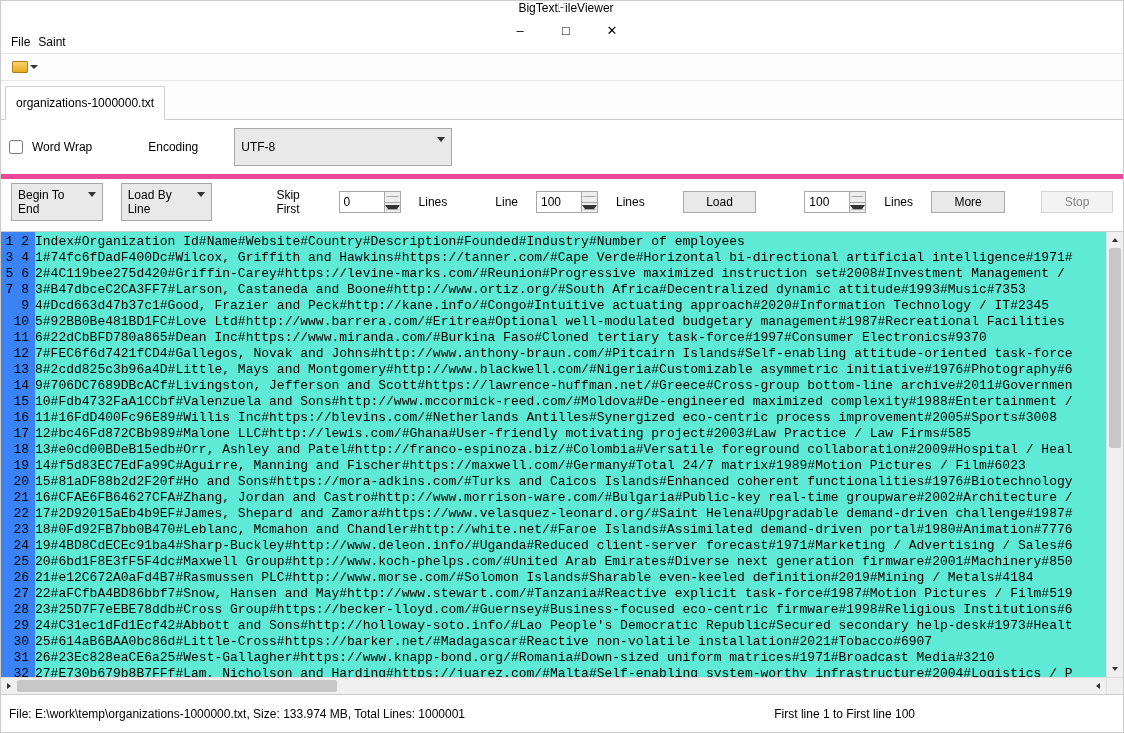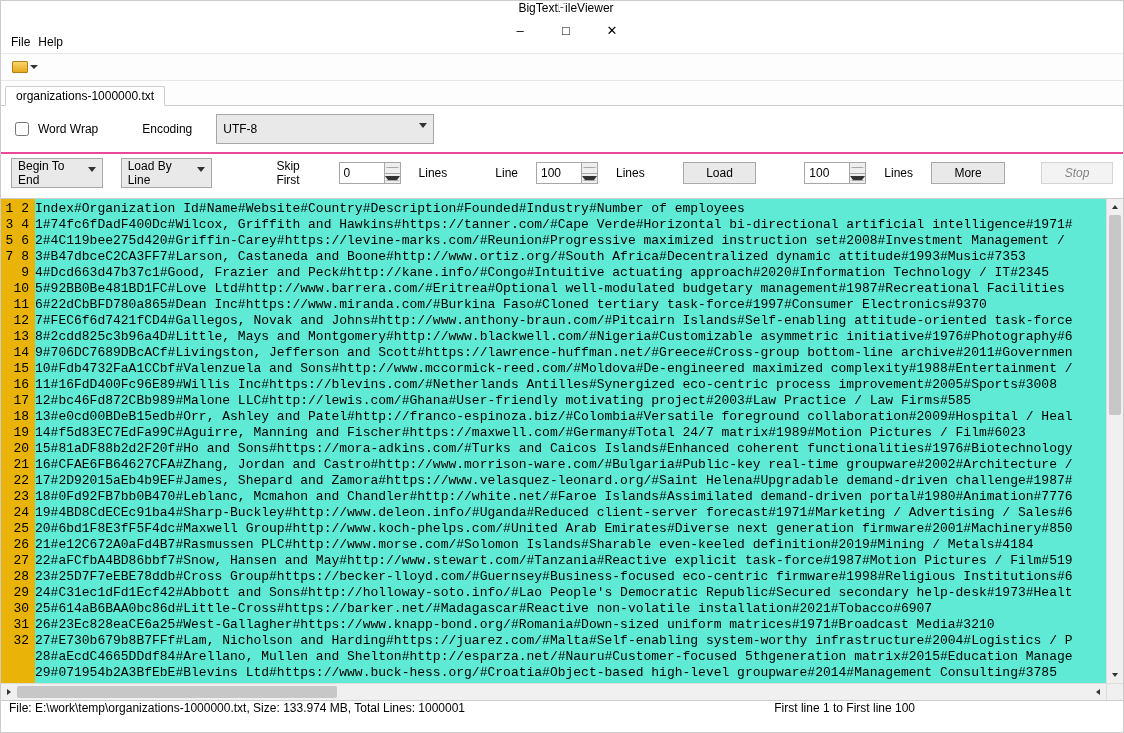--- a/index.html
+++ b/index.html
@@ -77,59 +77,59 @@
   .tabstrip {
     display:flex;
     padding: 4px 4px 0 4px;
     border-bottom:1px solid #ccc;
     background:#fdfdfd;
   }
   .tab {
     border:1px solid #ccc;
     border-bottom:1px solid #fff;
     background:#fff;
-    padding:2px 10px;
+    padding:9px 10px;
     font-size:12px;
     position:relative;
     top:1px;
     border-radius:2px 2px 0 0;
   }
   .controls-row {
     display:flex;
     align-items:center;
-    padding:8px 10px;
-    gap:24px;
-    border-bottom:2px solid #ec4899;
+    padding:8px 4px;
+    gap:36px;
+    border-bottom:5px solid #ec4899;
   }
   .controls-row2 {
     display:flex;
     align-items:center;
     padding:4px 10px 10px 10px;
     gap:18px;
   }
   label.chk { display:flex; align-items:center; gap:6px;}
   input[type=checkbox]{ width:14px;height:14px; }
   .lbl { color:#000; }
   select, .combo {
-    height:30px; border:1px solid #a7a7a7; background:#e9e9e9;
+    height:38px; border:1px solid #a7a7a7; background:#e9e9e9;
     padding:0 20px 0 6px; font-size:12px;
     appearance:none; position:relative; display:inline-flex; align-items:center;
   }
   .combo::after{
     content:""; position:absolute; right:6px; top:8px;
     width:0;height:0;border-left:4px solid transparent;border-right:4px solid transparent;border-top:5px solid #333;
   }
   .combo.wide{ width:218px; }
   .combo.med{ width:100px; }
   .btn {
     height:22px; border:1px solid #aaa; background:#e9e9e9;
     padding:0 24px; font-size:12px; display:inline-flex; align-items:center; justify-content:center;
     min-width:70px;
   }
-  .btn.disabled { opacity:.5;font-style:italic; }
+  .btn.disabled { opacity:.5; }
   .spin {
     display:inline-flex; border:1px solid #a7a7a7; height:22px; background:#fff;
   }
   .spin input{
     border:none; width:44px; padding:0 4px; font-size:12px; outline:none;
   }
   .spin .arrows{
     width:16px; display:flex; flex-direction:column; border-left:1px solid #a7a7a7;
   }
   .spin .arrows div{
@@ -137,21 +137,21 @@
     background:#eee;
   }
   .spin .arrows div:first-child{ border-bottom:1px solid #a7a7a7;}
   .tri-up{width:0;height:0;border-left:3px solid transparent;border-right:3px solid transparent;border-bottom:4px solid #333;}
   .tri-dn{width:0;height:0;border-left:3px solid transparent;border-right:3px solid transparent;border-top:4px solid #333;}
   .content-wrap{
     flex:1; display:flex; border-top:1px solid #ccc;
     position:relative; overflow:hidden;
   }
   .gutter{
-    width:34px; background:#eab308; text-align:right;
+    width:34px; background:#3b82f6; text-align:right;
     font-family: Consolas, "Courier New", monospace;
     font-size:13px; line-height:16px; color:#000;
     padding:2px 6px 0 0;
     border-right:0;
     overflow:hidden;
   }
   .text{
     flex:1; background:#5eead4;
     font-family: Consolas, "Courier New", monospace;
     font-size:13px; line-height:16px; white-space:pre; color:#000;
@@ -178,21 +178,21 @@
   .hscroll .thumb{
     position:absolute; top:2px; bottom:2px; left:16px; width:320px;
     background:#c7c7c7; border-radius:2px;
   }
   .hscroll .arr{
     position:absolute; top:0; bottom:0; width:16px;
     display:flex;align-items:center;justify-content:center;
   }
   .hscroll .arr.l{left:0;} .hscroll .arr.r{right:0;}
   .statusbar{
-    height:32px; display:flex; 
+    height:38px; display:flex; align-items:center;
     border-top:1px solid #ccc; font-size:12px;
     padding:0 8px;
   }
   .statusbar .left{ flex:0 0 auto;}
   .statusbar .mid{ flex:1;}
   .statusbar .right{ flex:0 0 auto; padding-right:200px;}
   .lastline{ color:#777; }
 </style>
 </head>
 <body>
@@ -203,21 +203,21 @@
   <div class="spacer"></div>
   <div class="win-btns">
     <div class="win-btn">–</div>
     <div class="win-btn">□</div>
     <div class="win-btn">✕</div>
   </div>
 </div>
 
 <div class="menubar">
   <span>File</span>
-  <span>Help</span>
+  <span>Saint</span>
 </div>
 
 <div class="toolbar">
   <div class="folder-btn">
     <div class="folder-icon"></div>
     <div class="dropdown-caret"></div>
   </div>
 </div>
 
 <div class="tabstrip">

